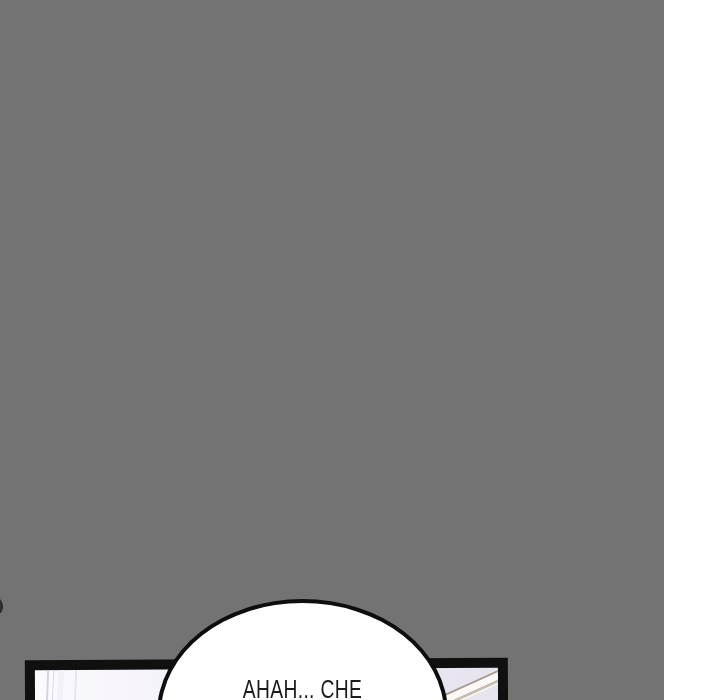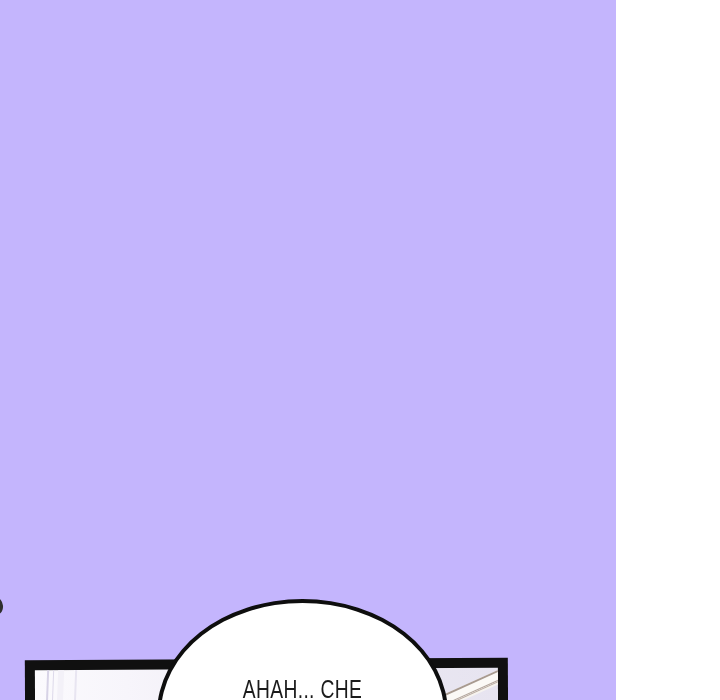--- a/index.html
+++ b/index.html
@@ -3,23 +3,23 @@
 <meta charset="utf-8">
 <style>
   html, body {
     margin: 0;
     padding: 0;
     background: #ffffff;
     font-family: "Liberation Sans", sans-serif;
   }
   .strip {
     position: relative;
-    width: 616px;
+    width: 664px;
     height: 700px;
-    background: #c4b5fd;
+    background: #737373;
     overflow: hidden;
   }
 
   
   .edge-sliver {
     position: absolute;
     left: -8px;
     top: 598px;
     width: 11px;
     height: 16px;

